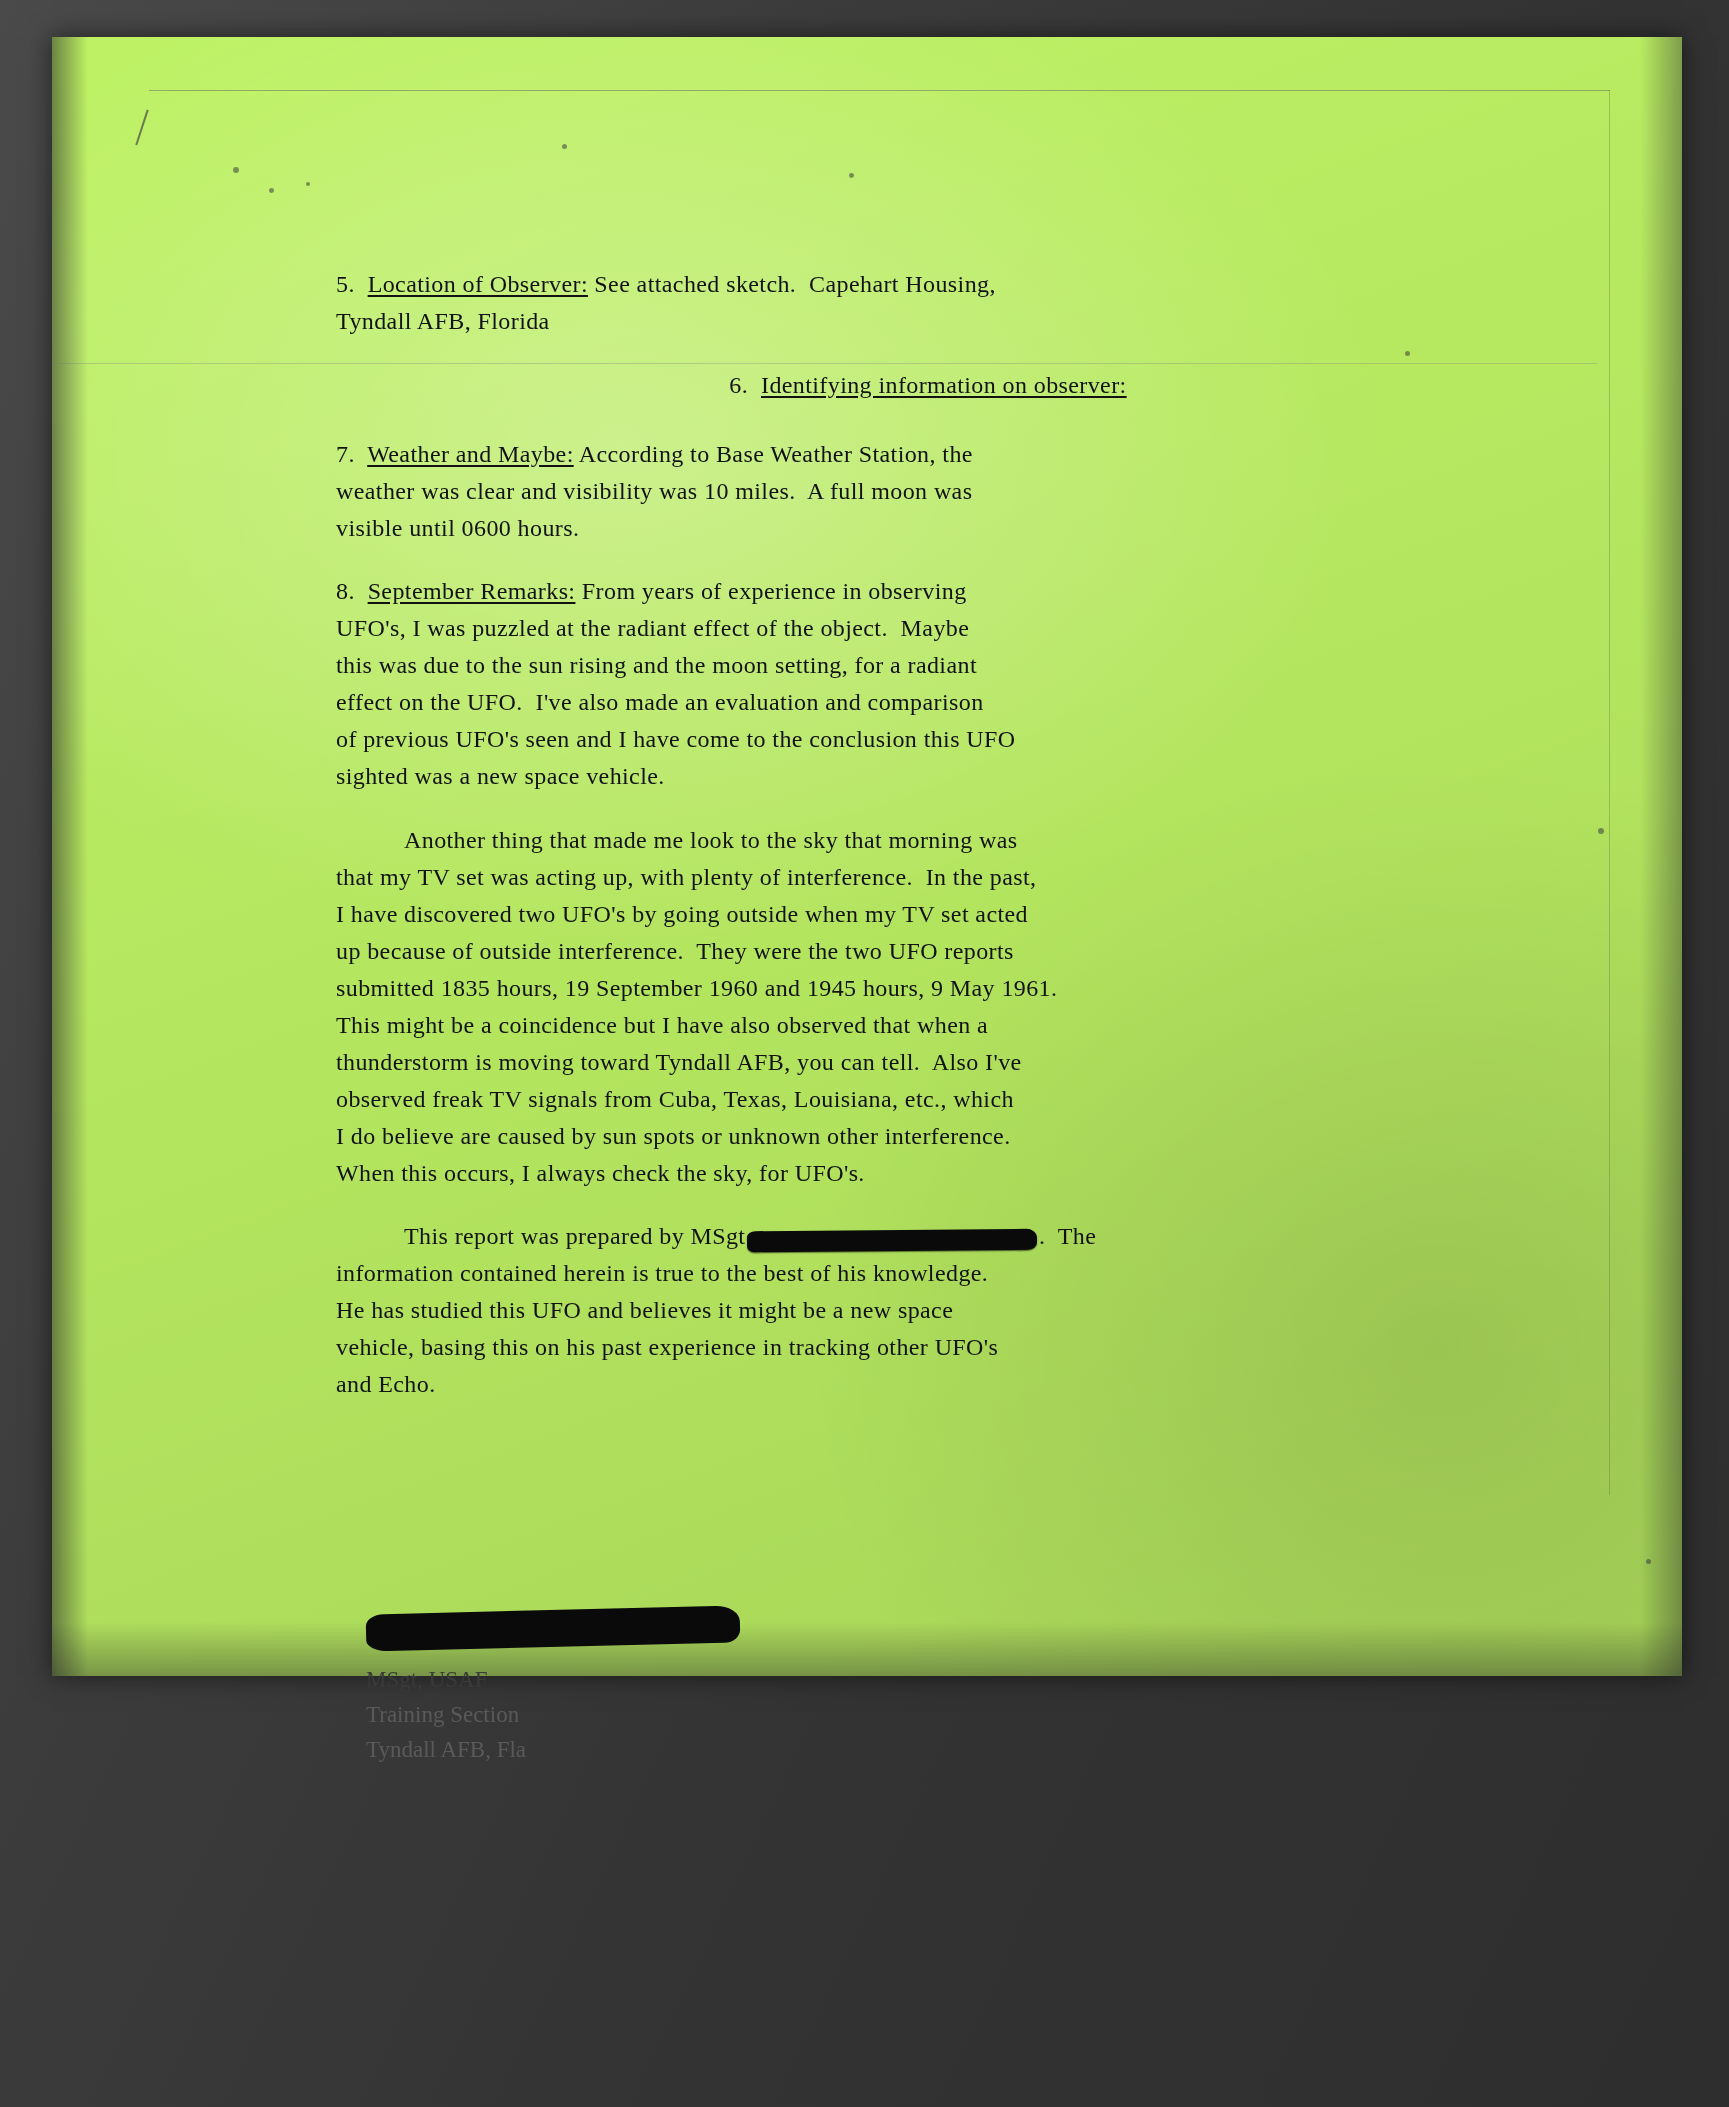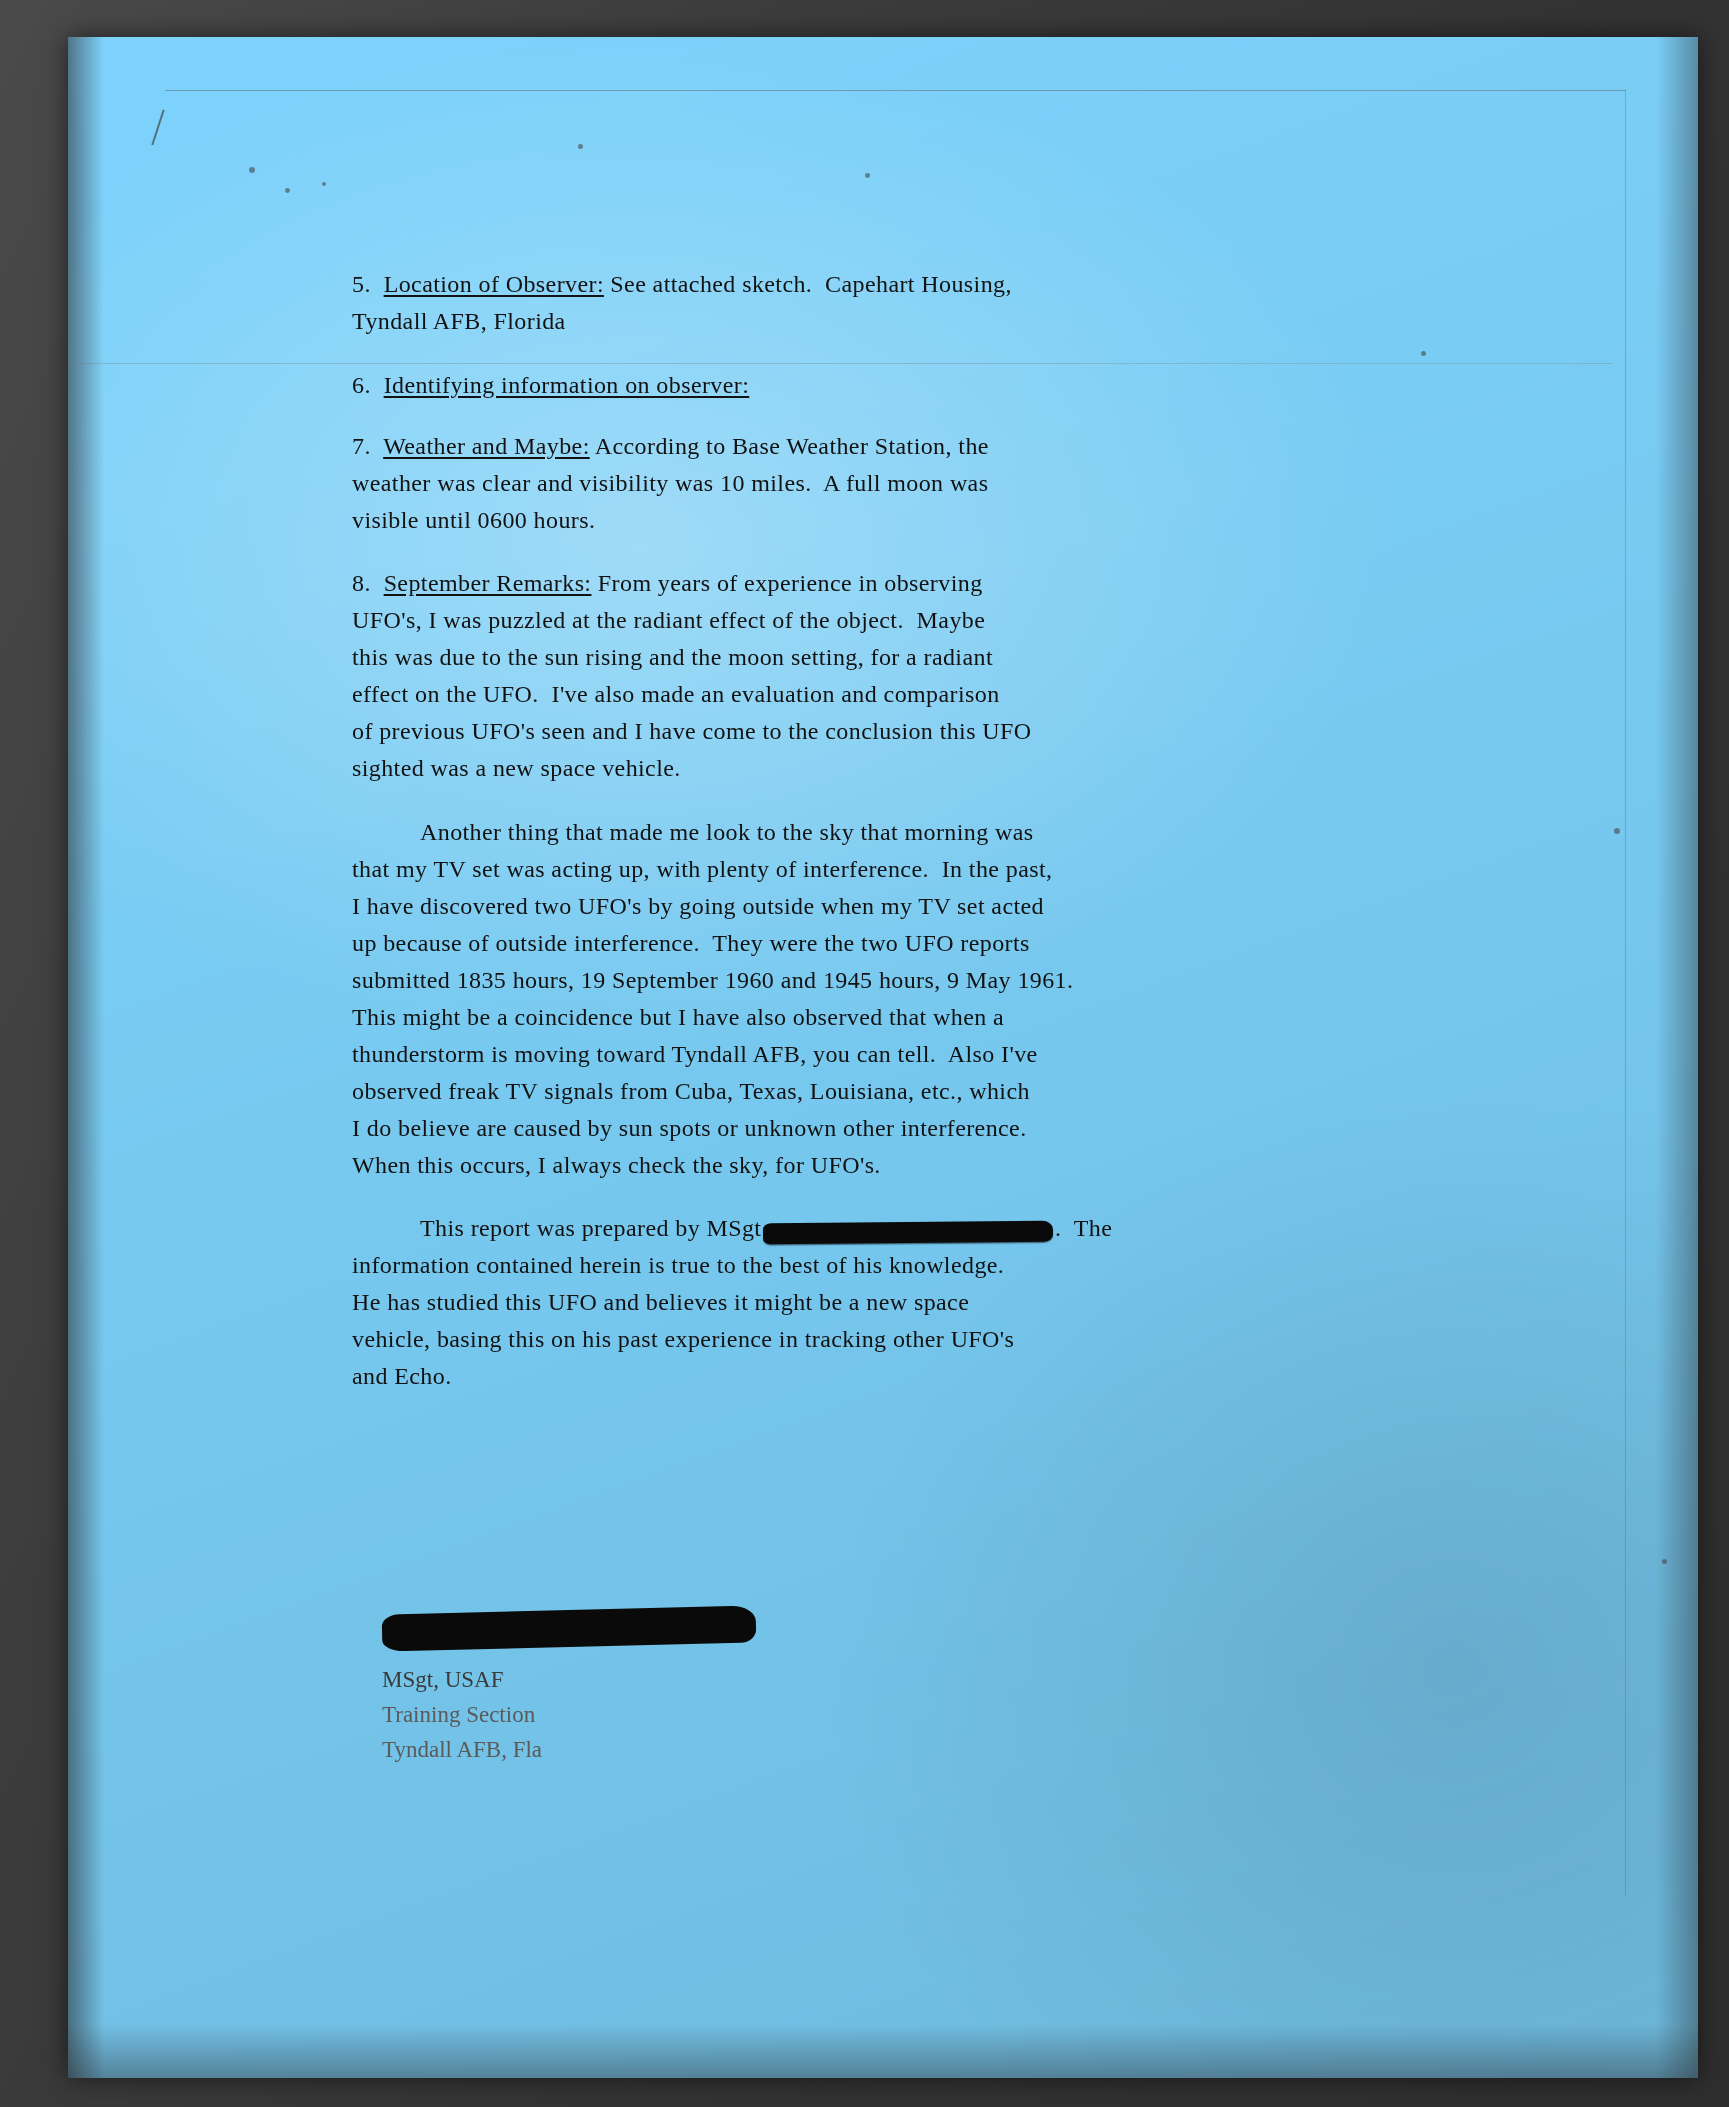--- a/index.html
+++ b/index.html
@@ -18,25 +18,25 @@
   
   .scan-bg {
     position: absolute;
     inset: 0;
     background: linear-gradient(115deg, #4a4a4a 0%, #3c3c3c 30%, #333333 60%, #2e2e2e 100%);
   }
 
   
   .page-sheet {
     position: absolute;
-    left: 68px;
+    left: 52px;
     top: 37px;
     width: 1630px;
-    height: 2041px;
-    background: #7dd3fc;
+    height: 1639px;
+    background: #bef264;
     box-shadow: 0 0 24px rgba(0,0,0,0.55);
   }
   
   .page-tone {
     position: absolute;
     inset: 0;
     background:
       radial-gradient(ellipse 1087px 725px at 35% 25%, rgba(255,255,255,0.28), rgba(255,255,255,0) 70%),
       radial-gradient(ellipse 906px 845px at 85% 80%, rgba(0,0,0,0.10), rgba(0,0,0,0) 70%),
       linear-gradient(160deg, rgba(0,0,0,0.00) 0%, rgba(0,0,0,0.06) 55%, rgba(0,0,0,0.12) 100%);
@@ -108,21 +108,21 @@
     color: #121212;
     font-family: "Liberation Serif", serif;
     font-size: 24px;
     line-height: 37px;
     letter-spacing: 0.4px;
   }
   .para {
     margin-bottom: 26.6px;
     white-space: pre-wrap;
   }
-  .para.tight { margin-bottom: 24px; }
+  .para.tight { margin-bottom: 32px; text-align: center; }
   .indent { text-indent: 68px; }
   .u { text-decoration: underline; text-underline-offset: 3px; }
 
   .hang {
     display: block;
   }
 
   
   .redact {
     display: inline-block;

